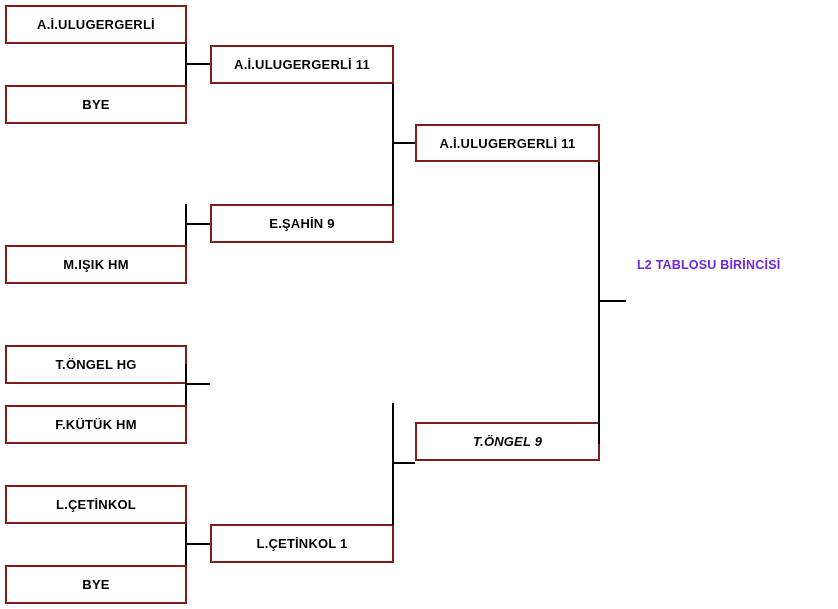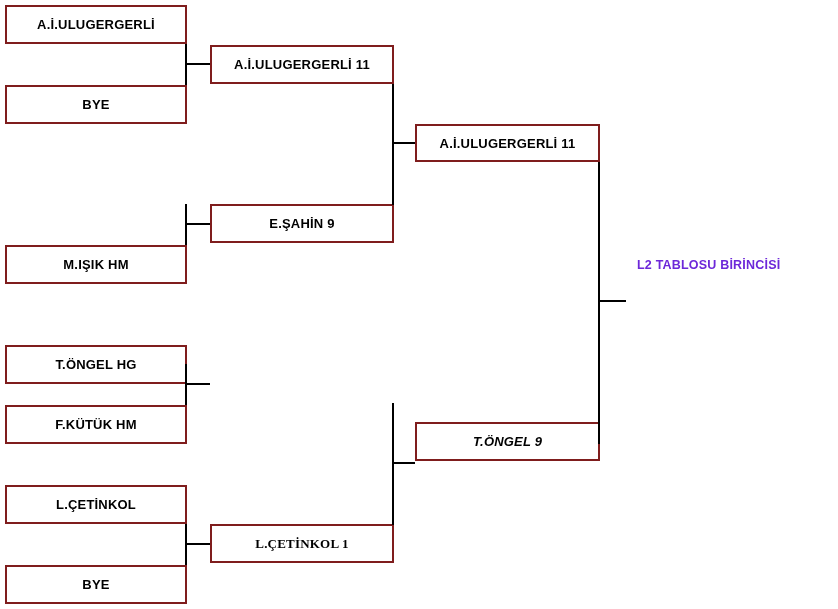--- a/index.html
+++ b/index.html
@@ -76,21 +76,21 @@
   <div class="conn h" style="left:187px; top:223px; width:23px;"></div>
 
   <div class="conn v" style="left:185px; top:364px; height:41px;"></div>
   <div class="conn h" style="left:187px; top:383px; width:23px;"></div>
 
   <div class="conn v" style="left:185px; top:524px; height:41px;"></div>
   <div class="conn h" style="left:187px; top:543px; width:23px;"></div>
 
   <div class="box round2" style="left:210px; top:45px;  width:184px; height:39px;">A.İ.ULUGERGERLİ  11</div>
   <div class="box round2" style="left:210px; top:204px; width:184px; height:39px;">E.ŞAHİN  9</div>
-  <div class="box round2" style="left:210px; top:524px; width:184px; height:39px;font-family:Liberation Serif, serif;">L.ÇETİNKOL  1</div>
+  <div class="box round2" style="left:210px; top:524px; width:184px; height:39px;">L.ÇETİNKOL  1</div>
 
   <div class="conn v" style="left:392px; top:84px;  height:121px;"></div>
   <div class="conn h" style="left:394px; top:142px; width:21px;"></div>
 
   <div class="conn v" style="left:392px; top:403px; height:122px;"></div>
   <div class="conn h" style="left:394px; top:462px; width:21px;"></div>
 
   <div class="box semi" style="left:415px; top:124px; width:185px; height:38px;">A.İ.ULUGERGERLİ  11</div>
   <div class="box semi" style="left:415px; top:422px; width:185px; height:39px;font-style:italic;">T.ÖNGEL  9</div>
 

